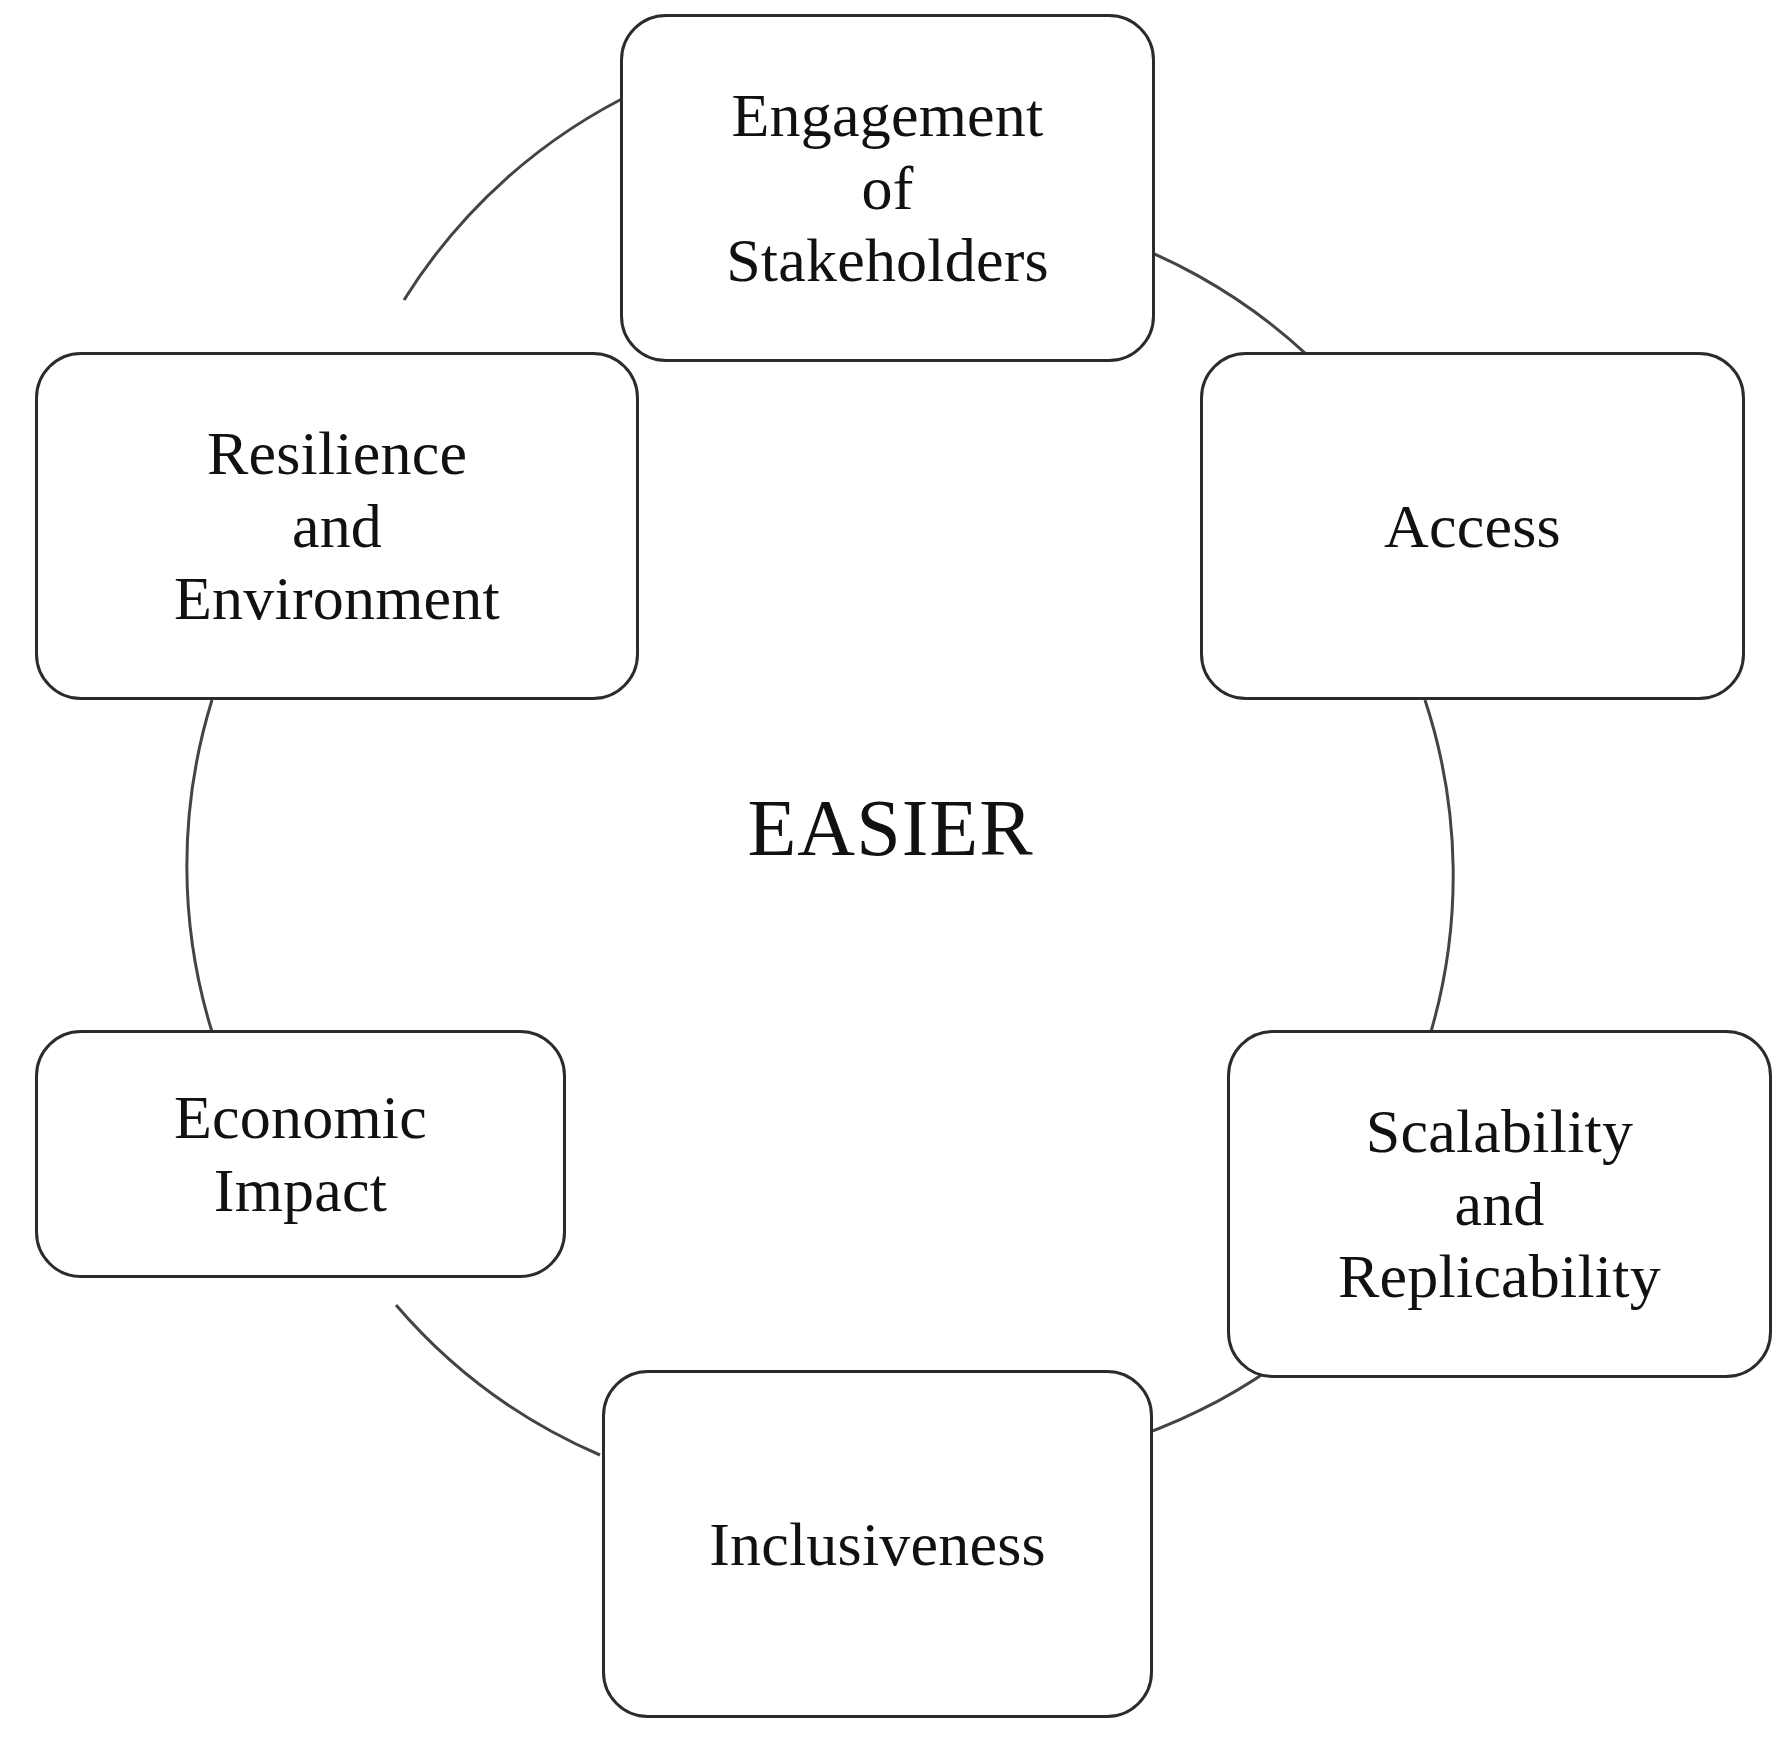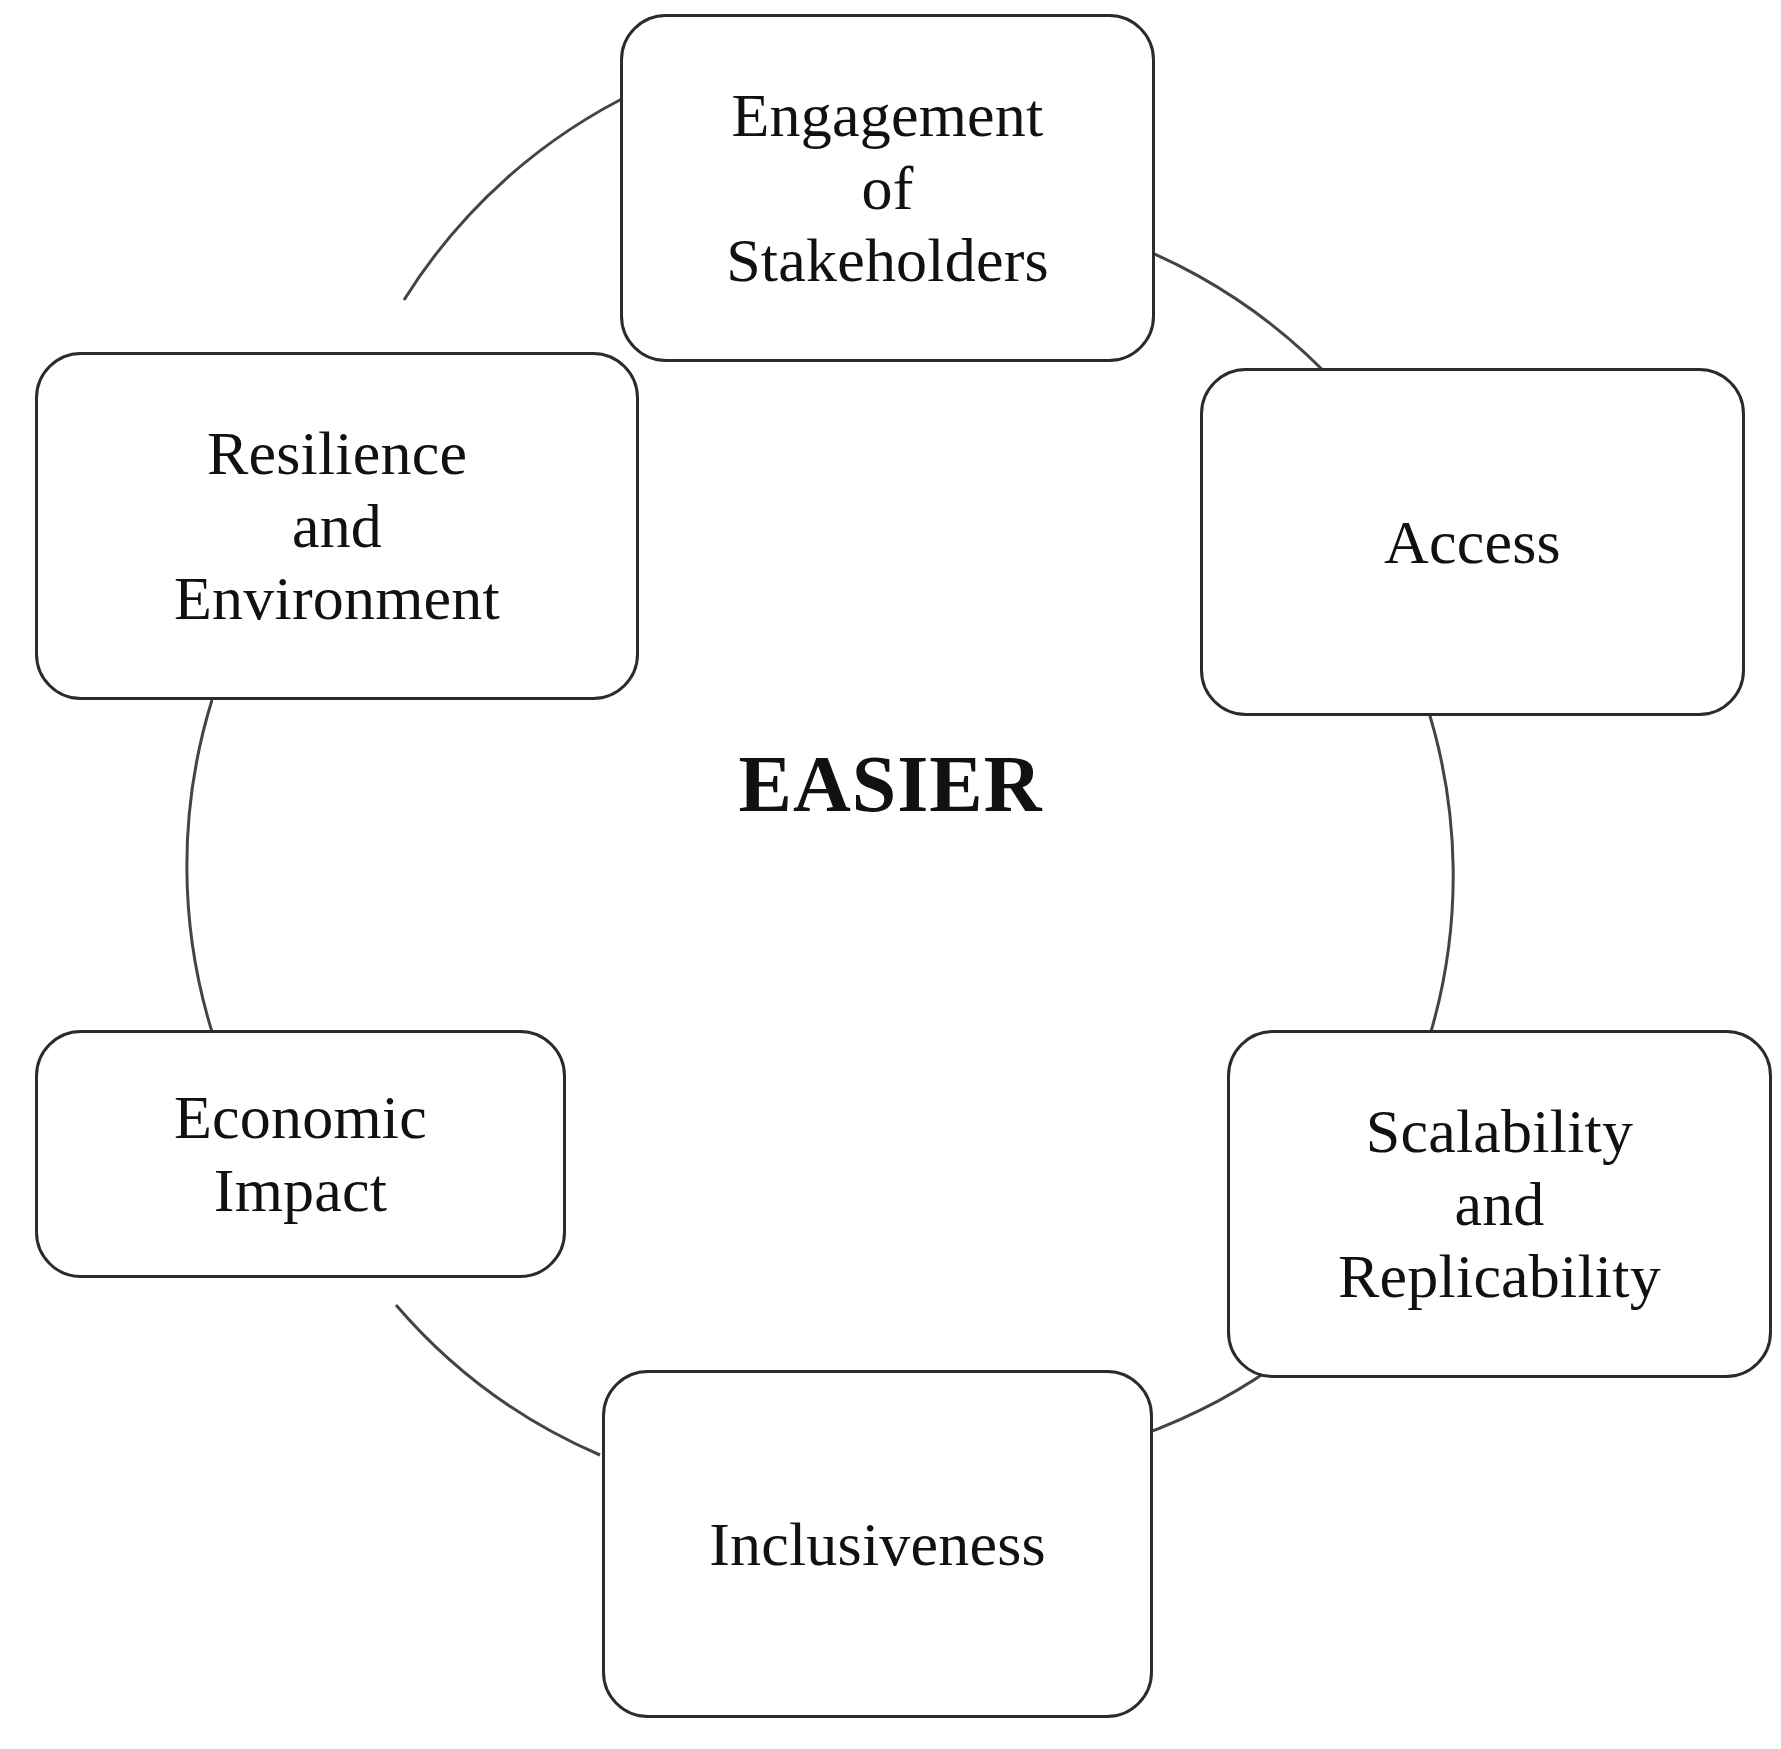--- a/index.html
+++ b/index.html
@@ -42,45 +42,44 @@
     font-size: 62px;
     font-weight: 400;
     letter-spacing: 0.2px;
     padding: 4px 0;
     white-space: pre-line;
   }
   #node-engagement {
     left: 620px;  top: 14px;   width: 535px; height: 348px;
   }
   #node-access {
-    left: 1200px; top: 368px;  width: 545px; height: 348px; text-align: center;
+    left: 1200px; top: 352px;  width: 545px; height: 348px; text-align: center;
   }
   #node-scalability {
     left: 1203px; top: 1030px; width: 545px; height: 348px; margin-left: 24px;
   }
   #node-inclusiveness {
     left: 602px;  top: 1370px; width: 551px; height: 348px; align-items: center;
   }
   #node-economic {
     left: 35px;   top: 1030px; width: 531px; height: 248px;
   }
   #node-resilience {
     left: 35px;   top: 352px;  width: 604px; height: 348px;
   }
   #center-label {
     position: absolute;
     left: 0;
-    top: 739px;
+    top: 783px;
     width: 1781px;
     text-align: center;
     font-size: 80px;
     letter-spacing: 1px;
     color: #111111;
     pointer-events: none;
-    font-weight: bold;
   }
 </style>
 </head>
 <body>
 
 <div id="diagram-root">
 
   <svg class="ring-svg" viewBox="0 0 1781 1749" preserveAspectRatio="none" aria-hidden="true">
 
     <path d="M 404 300 A 560 560 0 0 1 640 90" fill="none" stroke="#444444" stroke-width="3"></path>

